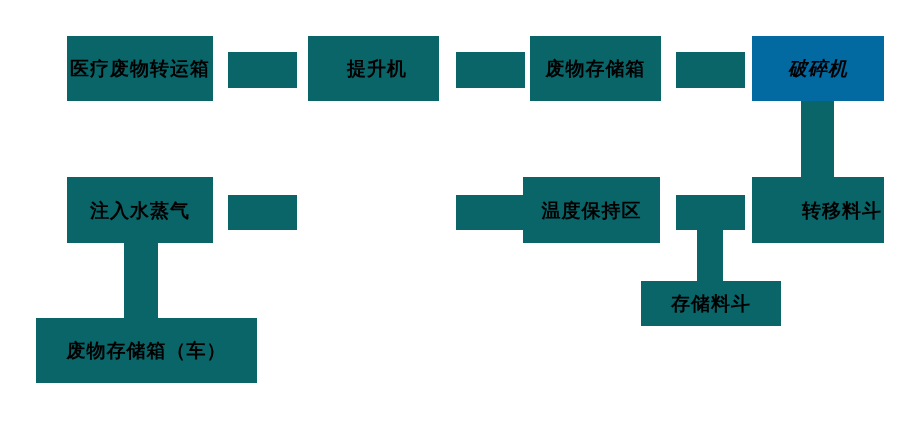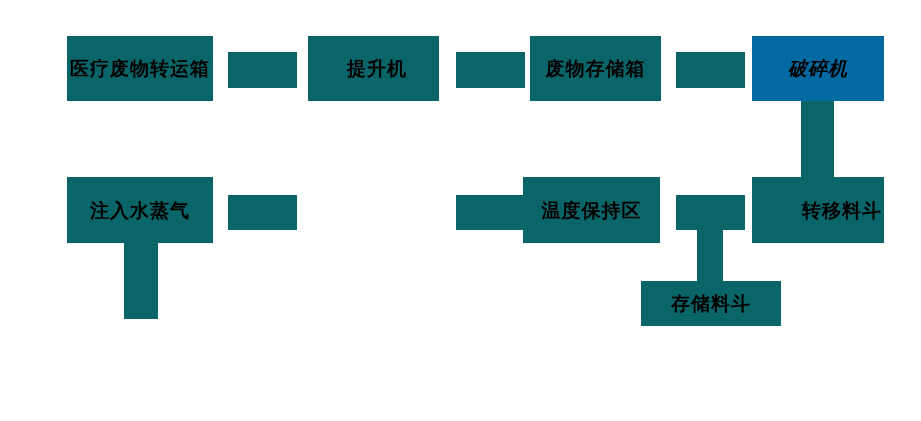--- a/index.html
+++ b/index.html
@@ -52,13 +52,14 @@
     <div class="connector" style="left: 228px; top: 195px; width: 69px; height: 35px; background: rgb(10, 101, 105);"></div>
     <div class="connector" style="left: 124px; top: 243px; width: 34px; height: 76px; background: rgb(10, 101, 105);"></div>
     <div class="node" style="left: 67px; top: 36px; width: 146px; height: 65px; background: rgb(10, 101, 105); color: rgb(0, 0, 0);">医疗废物转运箱</div>
     <div class="node" style="left: 308px; top: 36px; width: 131px; height: 65px; background: rgb(10, 101, 105); color: rgb(0, 0, 0); padding-left: 7px;">提升机</div>
     <div class="node" style="left: 530px; top: 36px; width: 131px; height: 65px; background: rgb(10, 101, 105); color: rgb(0, 0, 0);">废物存储箱</div>
     <div class="node" style="left: 752px; top: 36px; width: 132px; height: 65px; background: #0369a1; color: rgb(0, 0, 0); font-style: italic;">破碎机</div>
     <div class="node" style="left: 752px; top: 177px; width: 132px; height: 66px; background: rgb(10, 101, 105); color: rgb(0, 0, 0); padding-left: 48px;">转移料斗</div>
     <div class="node" style="left: 523px; top: 177px; width: 137px; height: 66px; background: rgb(10, 101, 105); color: rgb(0, 0, 0);">温度保持区</div>
     <div class="node" style="left: 67px; top: 177px; width: 146px; height: 66px; background: rgb(10, 101, 105); color: rgb(0, 0, 0);">注入水蒸气</div>
     <div class="node" style="left: 641px; top: 281px; width: 140px; height: 45px; background: rgb(10, 101, 105); color: rgb(0, 0, 0);">存储料斗</div>
+    <div class="node" style="left: 36px; top: 318px; width: 221px; height: 65px; background: rgb(10, 101, 105); color: rgb(0, 0, 0);">废物存储箱（车）</div>
   </div>
 
 </body></html>

